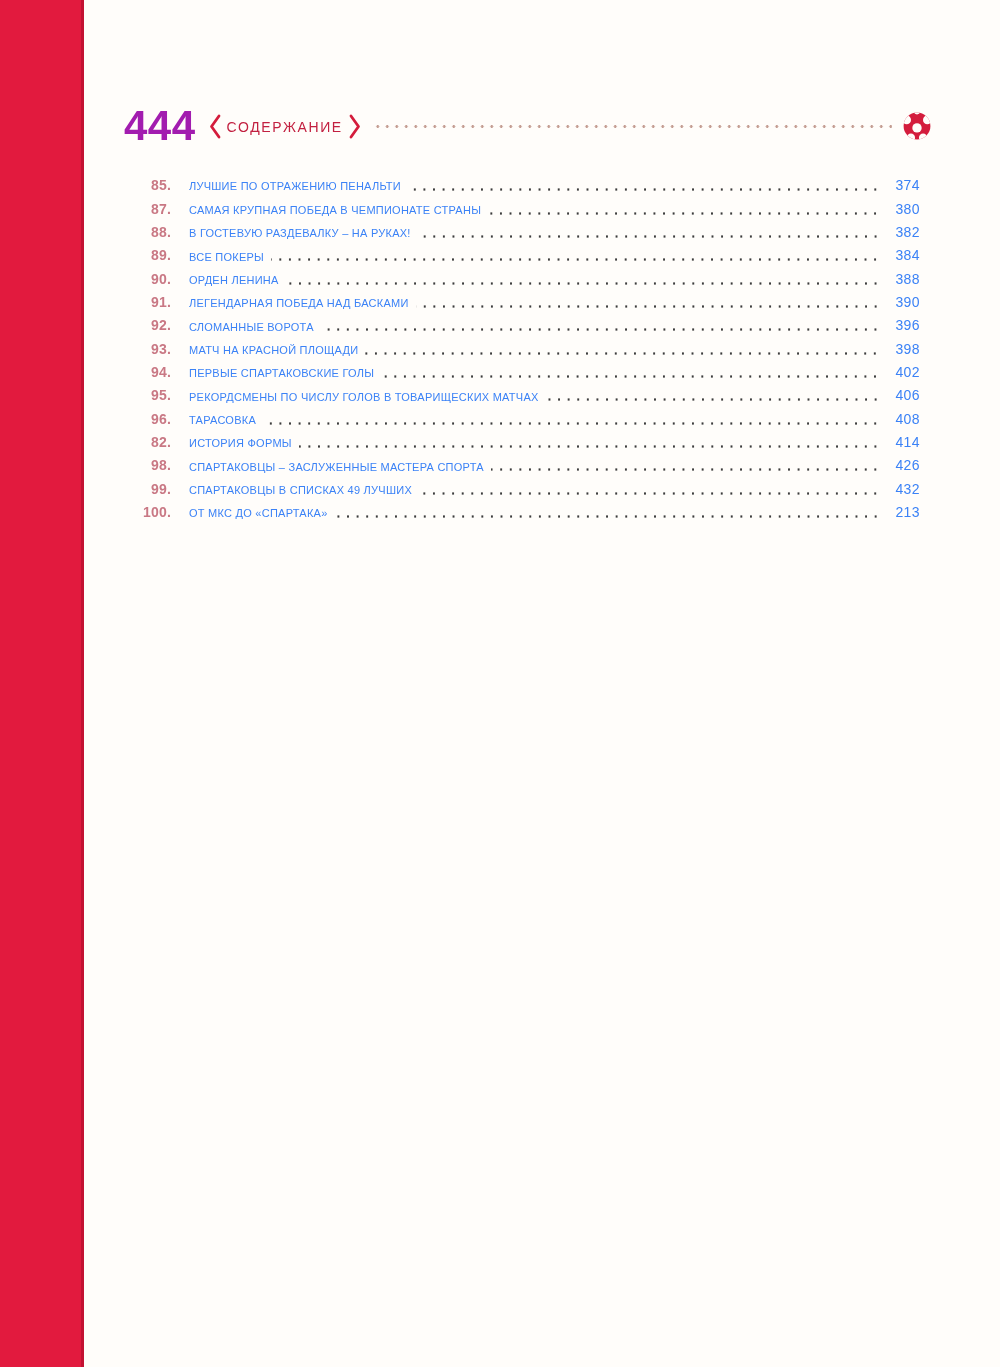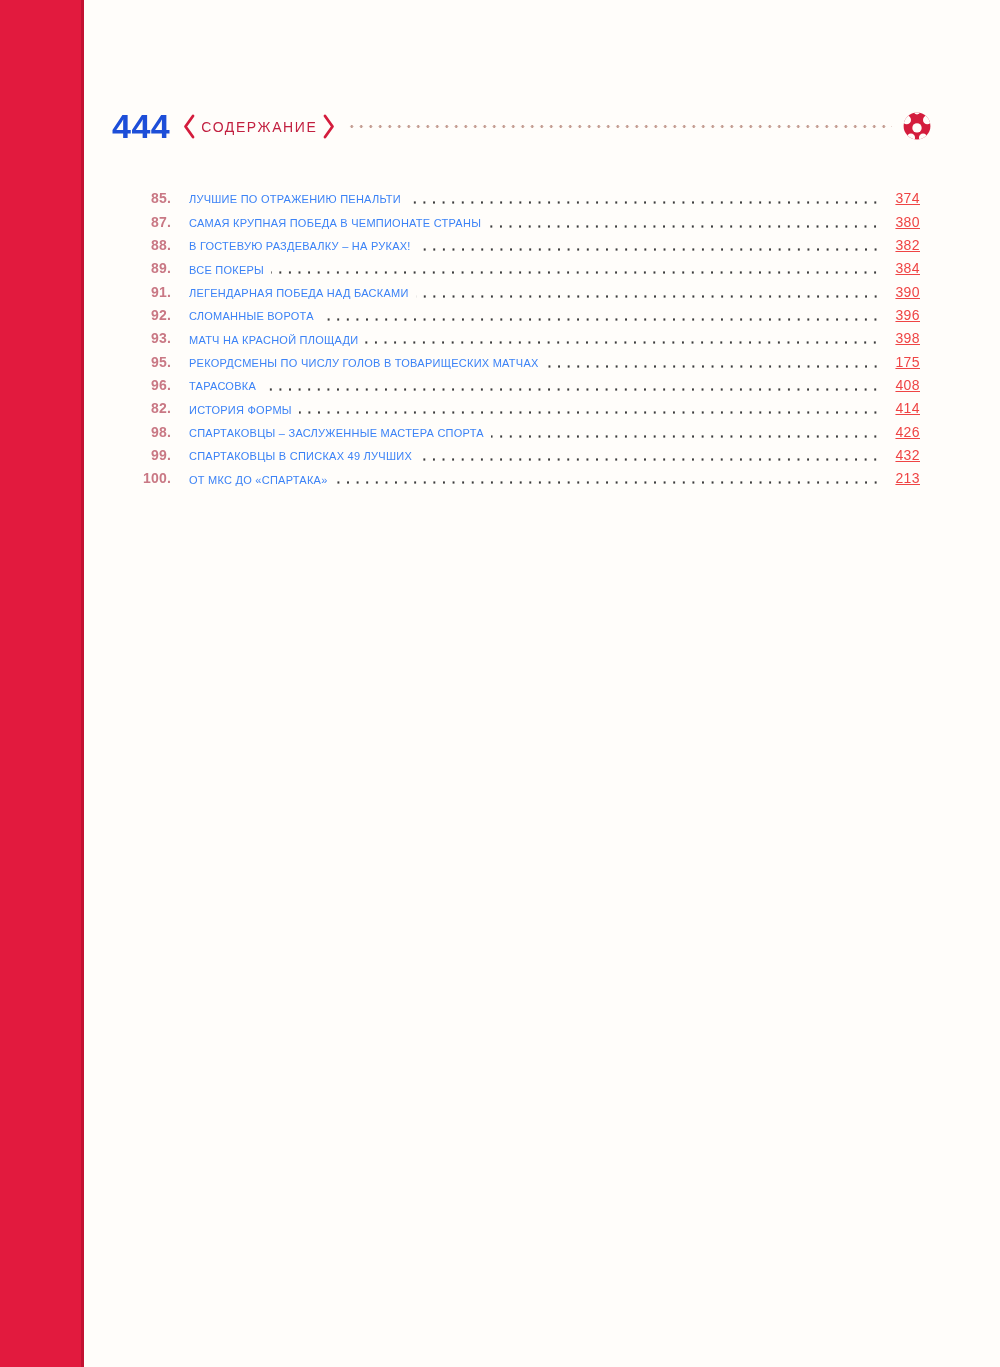--- a/index.html
+++ b/index.html
@@ -22,25 +22,26 @@
     border-right: 3px solid #c31232;
   }
   
   .page-header {
     position: absolute;
     left: 112px; top: 104px;
     width: 820px; height: 44px;
     display: flex; align-items: center;
   }
   .page-num {
-    font-size: 34px;
+    font-size: 42px;
     font-weight: 800;
-    color: #1d4ed8;
+    color: #a21caf;
     letter-spacing: 0.5px;
     line-height: 1;
+    margin-left: 12px;
   }
   .bracket { display: inline-flex; align-items: center; }
   .bracket.left  { margin-left: 13px; margin-right: 6px; }
   .bracket.right { margin-left: 6px; }
   .header-label {
     font-size: 14px;
     font-weight: 500;
     color: #c22040;
     letter-spacing: 1.6px;
     line-height: 1;
@@ -53,21 +54,21 @@
     background-image: radial-gradient(circle, #c49d92 1.3px, transparent 1.6px);
     background-size: 9.5px 5px;
     background-repeat: repeat-x;
     background-position: 0 center;
   }
   .ball { display: inline-flex; align-items: center; }
 
   
   .toc {
     position: absolute;
-    left: 140px; top: 183px;
+    left: 140px; top: 170px;
     width: 780px;
   }
   .toc-row {
     height: 23.35px;
     display: flex;
     align-items: flex-end;
     white-space: nowrap;
   }
   .toc-num {
     width: 31px;
@@ -95,25 +96,24 @@
     background-image: radial-gradient(circle, #3c3c3c 1.05px, transparent 1.35px);
     background-size: 9.6px 3.2px;
     background-repeat: repeat-x;
     background-position: right center;
   }
   .toc-page {
     width: 35px;
     text-align: right;
     font-size: 14px;
     font-weight: 500;
-    color: #ef4444;
+    color: #3b82f6;
     line-height: 1.08;
     letter-spacing: 0.4px;
     flex: 0 0 auto;
-    text-decoration: underline;
   }
 </style>
 </head>
 <body>
 
 <div class="page">
 
   <div class="red-bar"></div>
 
   <header class="page-header">
@@ -178,20 +178,26 @@
     <span class="toc-page">382</span>
   </div>
 
   <div class="toc-row">
     <span class="toc-num">89.</span>
     <span class="toc-title">ВСЕ ПОКЕРЫ</span>
     <span class="toc-leader"></span>
     <span class="toc-page">384</span>
   </div>
 
+  <div class="toc-row">
+    <span class="toc-num">90.</span>
+    <span class="toc-title">ОРДЕН ЛЕНИНА</span>
+    <span class="toc-leader"></span>
+    <span class="toc-page">388</span>
+  </div>
 
   <div class="toc-row">
     <span class="toc-num">91.</span>
     <span class="toc-title">ЛЕГЕНДАРНАЯ ПОБЕДА НАД БАСКАМИ</span>
     <span class="toc-leader"></span>
     <span class="toc-page">390</span>
   </div>
 
   <div class="toc-row">
     <span class="toc-num">92.</span>
@@ -200,26 +206,32 @@
     <span class="toc-page">396</span>
   </div>
 
   <div class="toc-row">
     <span class="toc-num">93.</span>
     <span class="toc-title">МАТЧ НА КРАСНОЙ ПЛОЩАДИ</span>
     <span class="toc-leader"></span>
     <span class="toc-page">398</span>
   </div>
 
+  <div class="toc-row">
+    <span class="toc-num">94.</span>
+    <span class="toc-title">ПЕРВЫЕ СПАРТАКОВСКИЕ ГОЛЫ</span>
+    <span class="toc-leader"></span>
+    <span class="toc-page">402</span>
+  </div>
 
   <div class="toc-row">
     <span class="toc-num">95.</span>
     <span class="toc-title">РЕКОРДСМЕНЫ ПО ЧИСЛУ ГОЛОВ В ТОВАРИЩЕСКИХ МАТЧАХ</span>
     <span class="toc-leader"></span>
-    <span class="toc-page">175</span>
+    <span class="toc-page">406</span>
   </div>
 
   <div class="toc-row">
     <span class="toc-num">96.</span>
     <span class="toc-title">ТАРАСОВКА</span>
     <span class="toc-leader"></span>
     <span class="toc-page">408</span>
   </div>
 
   <div class="toc-row">

